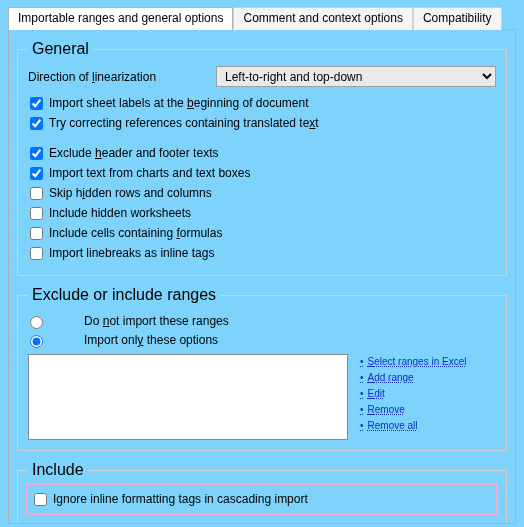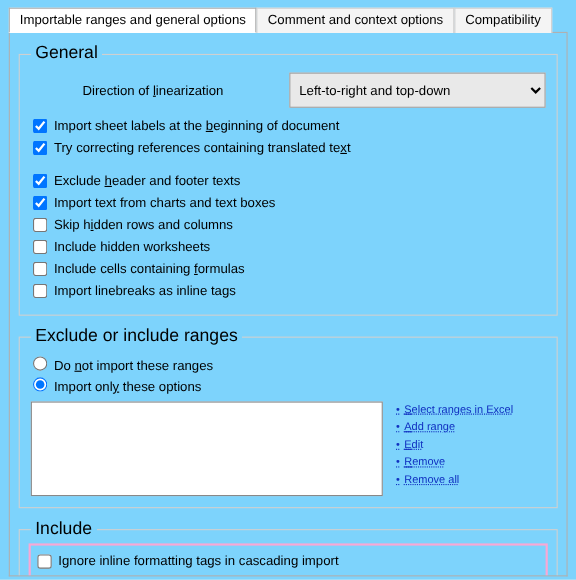--- a/index.html
+++ b/index.html
@@ -58,48 +58,48 @@
   padding: 0 4px;
   font-size: 16px;
 }
 .row {
   display: flex;
   align-items: center;
   margin: 2px 0 8px 0;
 }
 .row label.lbl {
   flex: 0 0 188px;
-  margin-left: 47px;
 }
 select {
   flex: 1;
-  height: 32px;
+  height: 21px;
   font-family: inherit;
   font-size: 12px;
   border: 1px solid #a0a0a0;
   background: #e9e9e9;
   padding-left: 4px;
 }
 .check-row {
   display: flex;
   align-items: center;
   margin: 4px 0;
   line-height: 16px;
 }
 .check-row input[type="checkbox"],
 .radio-row input[type="radio"] {
   margin: 0 6px 0 2px;
   width: 13px;
   height: 13px;
 }
 .radio-row {
   display: flex;
-  align-items: flex-start;
+  align-items: flex-end;
   margin: 3px 0;
   line-height: 16px;
+  gap: 35px;
 }
 .exclude-body {
   display: flex;
   gap: 12px;
   margin-top: 6px;
 }
 textarea.ranges {
   width: 320px;
   height: 86px;
   resize: none;

